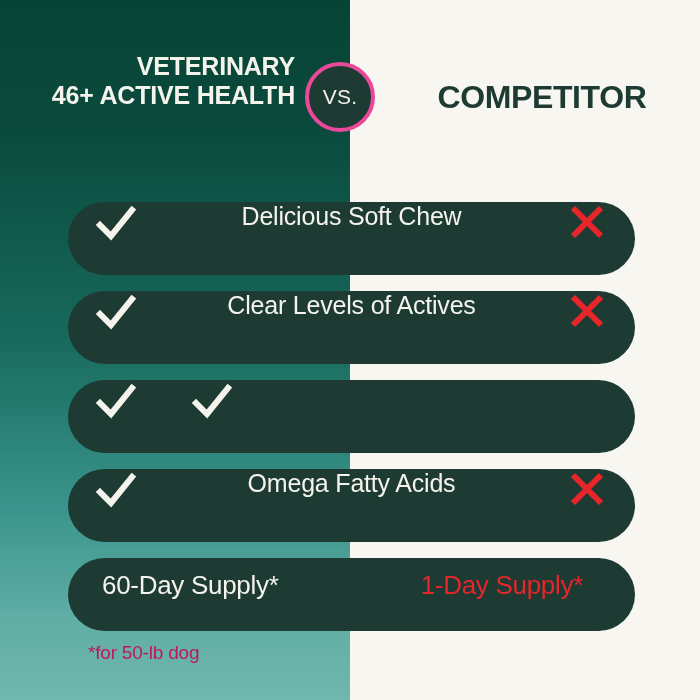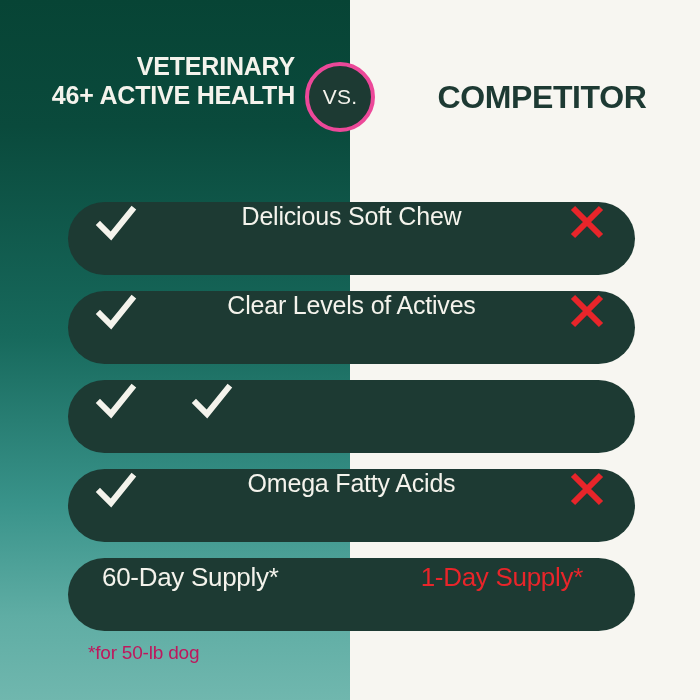--- a/index.html
+++ b/index.html
@@ -141,21 +141,21 @@
     color: #f4f3ec;
     font-size: 25px;
     font-weight: 400;
     letter-spacing: -0.2px;
     white-space: nowrap;
   }
 
   
   .pill.supply {
     justify-content: space-between;
-    padding: 4px 34px;
+    padding: 12px 34px;
   }
   .supply-left {
     color: #f4f3ec;
     font-size: 26px;
     font-weight: 400;
     letter-spacing: -0.3px;
     white-space: nowrap;
   }
   .supply-right {
     color: #e8252a;

